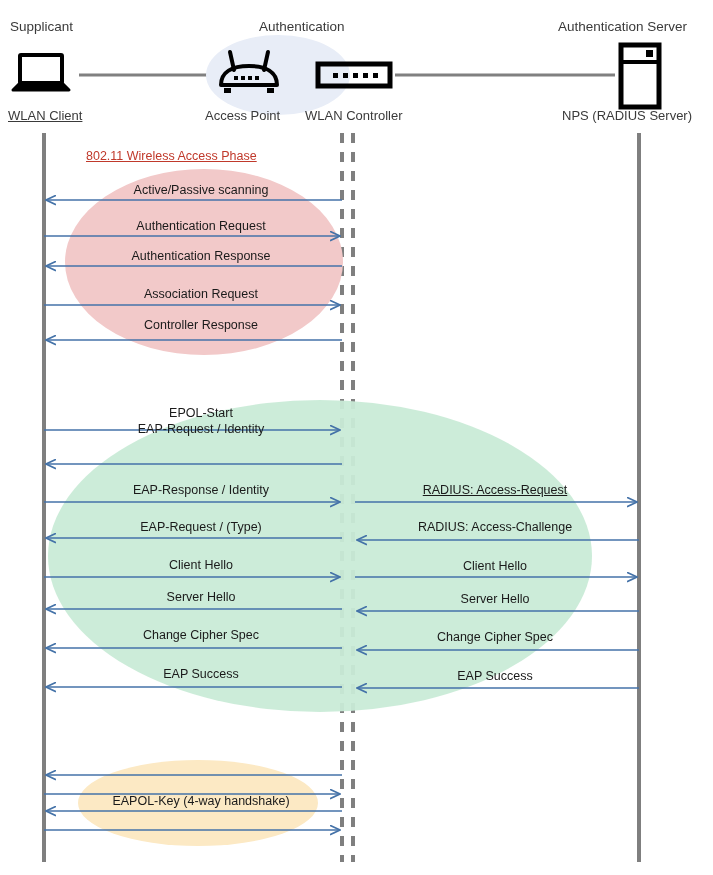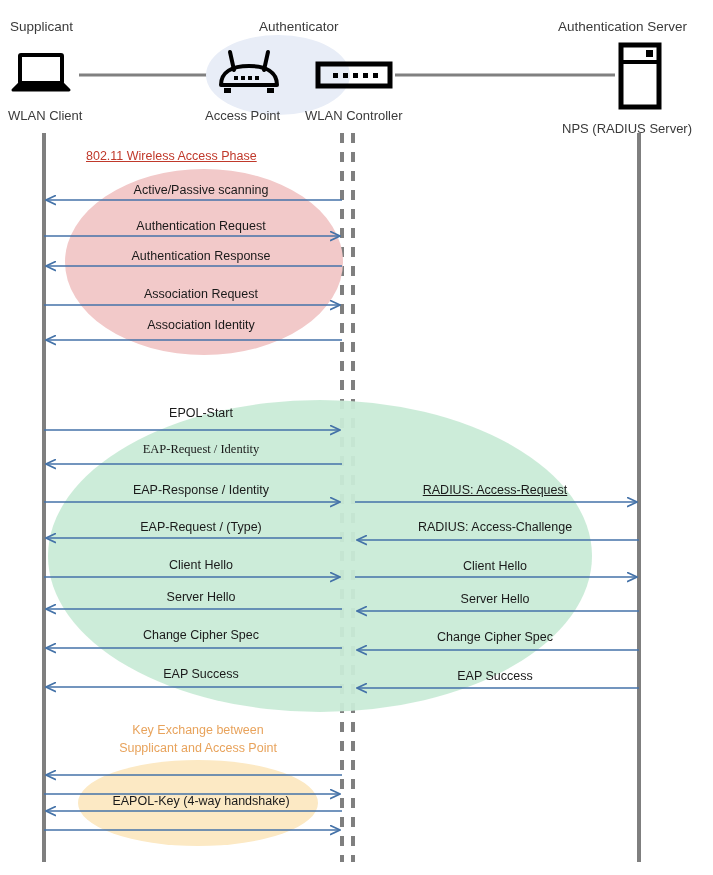--- a/index.html
+++ b/index.html
@@ -147,44 +147,40 @@
 
     <g stroke="#4472A8" stroke-width="1.6">
       <line x1="342" y1="775" x2="46" y2="775" marker-end="url(#ar-l)"></line>
       <line x1="44" y1="794" x2="340" y2="794" marker-end="url(#ar-r)"></line>
       <line x1="342" y1="811" x2="46" y2="811" marker-end="url(#ar-l)"></line>
       <line x1="44" y1="830" x2="340" y2="830" marker-end="url(#ar-r)"></line>
     </g>
   </svg>
 
   <div class="node-title" style="left:10px; top:19px;">Supplicant</div>
-  <div class="node-title" style="left:259px; top:19px;">Authenticator</div>
+  <div class="node-title" style="left:259px; top:19px;">Authentication</div>
   <div class="node-title" style="left:558px; top:19px;">Authentication Server</div>
 
-  <div class="node-label" style="left:8px; top:108px;">WLAN Client</div>
+  <div class="node-label" style="left:8px; top:108px;text-decoration:underline;">WLAN Client</div>
   <div class="node-label" style="left:205px; top:108px;">Access Point</div>
   <div class="node-label" style="left:305px; top:108px;">WLAN Controller</div>
-  <div class="node-label" style="left:562px; top:108px;margin-top:13px;">NPS (RADIUS Server)</div>
+  <div class="node-label" style="left:562px; top:108px;">NPS (RADIUS Server)</div>
 
   <div class="phase-title" style="left:86px; top:147px; color:#C0392B;text-decoration:underline;">802.11 Wireless Access Phase</div>
 
 
-  <div class="phase-title" style="left:98px; top:721px; width:200px; color:#E8A35C;">
-    <div>Key Exchange between</div>
-    <div>Supplicant and Access Point</div>
-  </div>
 
   <div class="msg-label" style="left:201px; top:183px;text-align:right;">Active/Passive scanning</div>
   <div class="msg-label" style="left:201px; top:219px;">Authentication Request</div>
   <div class="msg-label" style="left:201px; top:249px;">Authentication Response</div>
   <div class="msg-label" style="left:201px; top:287px;">Association Request</div>
-  <div class="msg-label" style="left:201px; top:318px;">Association Identity</div>
+  <div class="msg-label" style="left:201px; top:318px;">Controller Response</div>
 
   <div class="msg-label" style="left:201px; top:406px;">EPOL-Start</div>
-  <div class="msg-label" style="left:201px; top:442px;font-family:Liberation Serif, serif;">EAP-Request / Identity</div>
+  <div class="msg-label" style="left:201px; top:422px;">EAP-Request / Identity</div>
   <div class="msg-label" style="left:201px; top:483px;">EAP-Response / Identity</div>
   <div class="msg-label" style="left:201px; top:520px;">EAP-Request / (Type)</div>
   <div class="msg-label" style="left:201px; top:558px;">Client Hello</div>
   <div class="msg-label" style="left:201px; top:590px;">Server Hello</div>
   <div class="msg-label" style="left:201px; top:628px;">Change Cipher Spec</div>
   <div class="msg-label" style="left:201px; top:667px;">EAP Success</div>
 
   <div class="msg-label" style="left:495px; top:483px;text-decoration:underline;">RADIUS: Access-Request</div>
   <div class="msg-label" style="left:495px; top:520px;">RADIUS: Access-Challenge</div>
   <div class="msg-label" style="left:495px; top:559px;">Client Hello</div>

